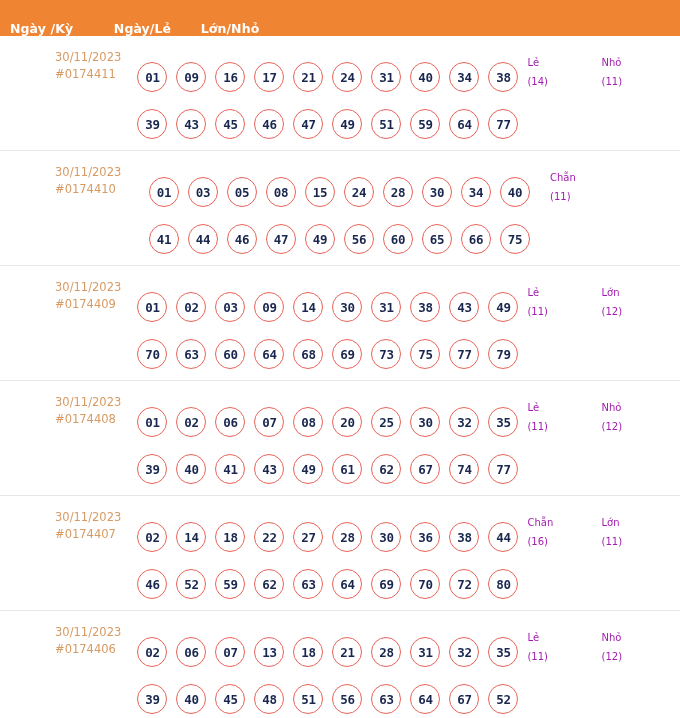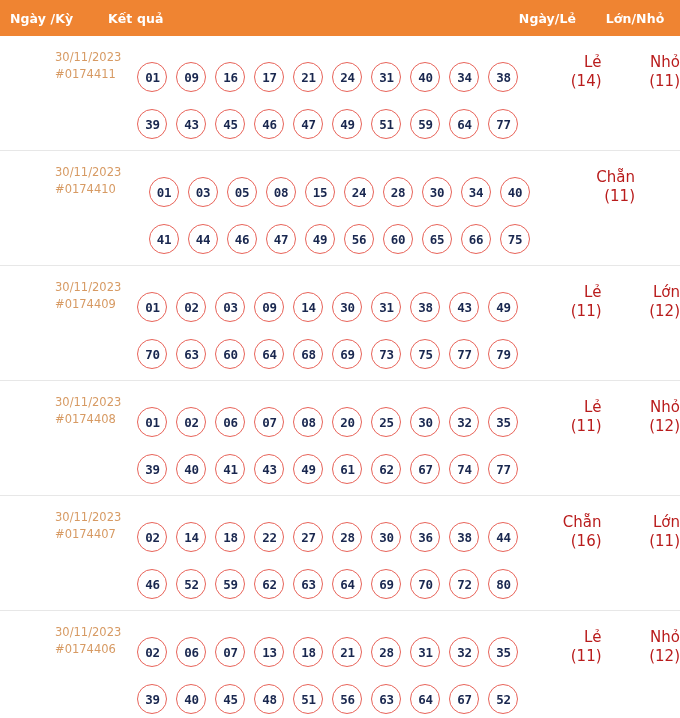--- a/index.html
+++ b/index.html
@@ -16,21 +16,21 @@
     width: 680px;
     height: 718px;
     display: flex;
     flex-direction: column;
     background: #ffffff;
   }
 
   
   .table-header {
     display: flex;
-    align-items: center;
+    align-items: flex-end;
     height: 36px;
     flex: 0 0 36px;
     background: #ef8432;
     color: #ffffff;
     font-weight: bold;
     font-size: 12.5px;
     letter-spacing: 0.1px;
   }
   .th-date    { width: 100px; padding-left: 10px; }
   .th-result  { width: 405px; padding-left: 8px; }
@@ -87,39 +87,38 @@
     color: #19274f;
     font-size: 12.5px;
     font-weight: bold;
     font-family: "DejaVu Sans Mono", "Liberation Mono", monospace;
     letter-spacing: -0.2px;
     background: #ffffff;
     flex: 0 0 auto;
   }
 
   .cell-parity, .cell-size {
-    text-align: right;
+    text-align: left;
     padding-top: 8px;
-    color: #b91c1c;
-    font-size: 15px;
+    color: #a21caf;
+    font-size: 10px;
     line-height: 19px;
   }
   .cell-parity { width: 85px; }
   .cell-size   { width: 90px; }
   .cell-parity .main-label, .cell-size .main-label { display: block; }
   .cell-parity .count-label, .cell-size .count-label { display: block; }
 </style>
 </head>
 <body>
 
 <div class="results-table">
 
   <div class="table-header">
     <div class="th-date">Ngày /Kỳ</div>
-    <div class="th-result">Kết quả</div>
     <div class="th-parity">Ngày/Lẻ</div>
     <div class="th-size">Lớn/Nhỏ</div>
   </div>
 
   <div class="table-body">
       <div class="result-row">
         <div class="cell-date"><span>30/11/2023</span><span class="draw-id">#0174411</span></div>
         <div class="cell-result">
           <div class="ball-line">
             <div class="ball">01</div>

